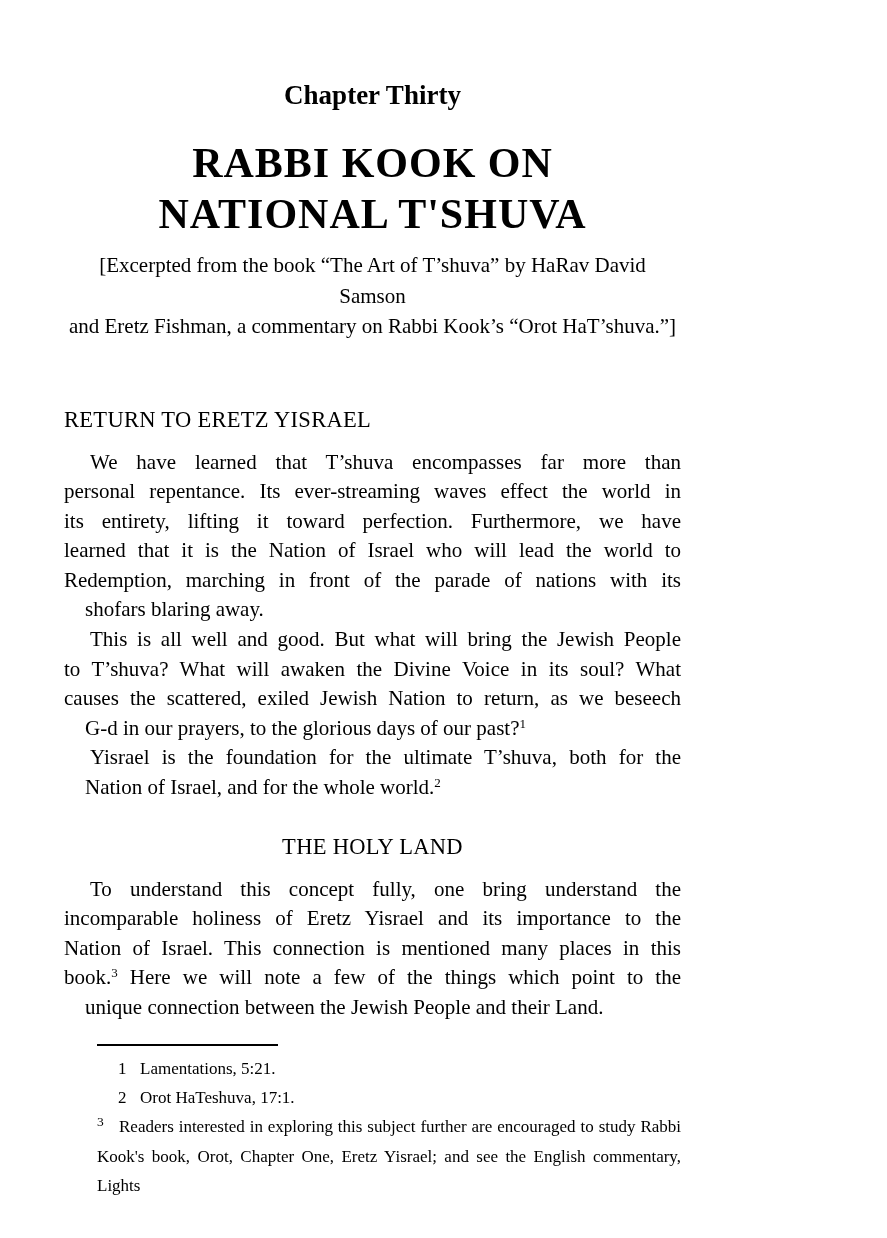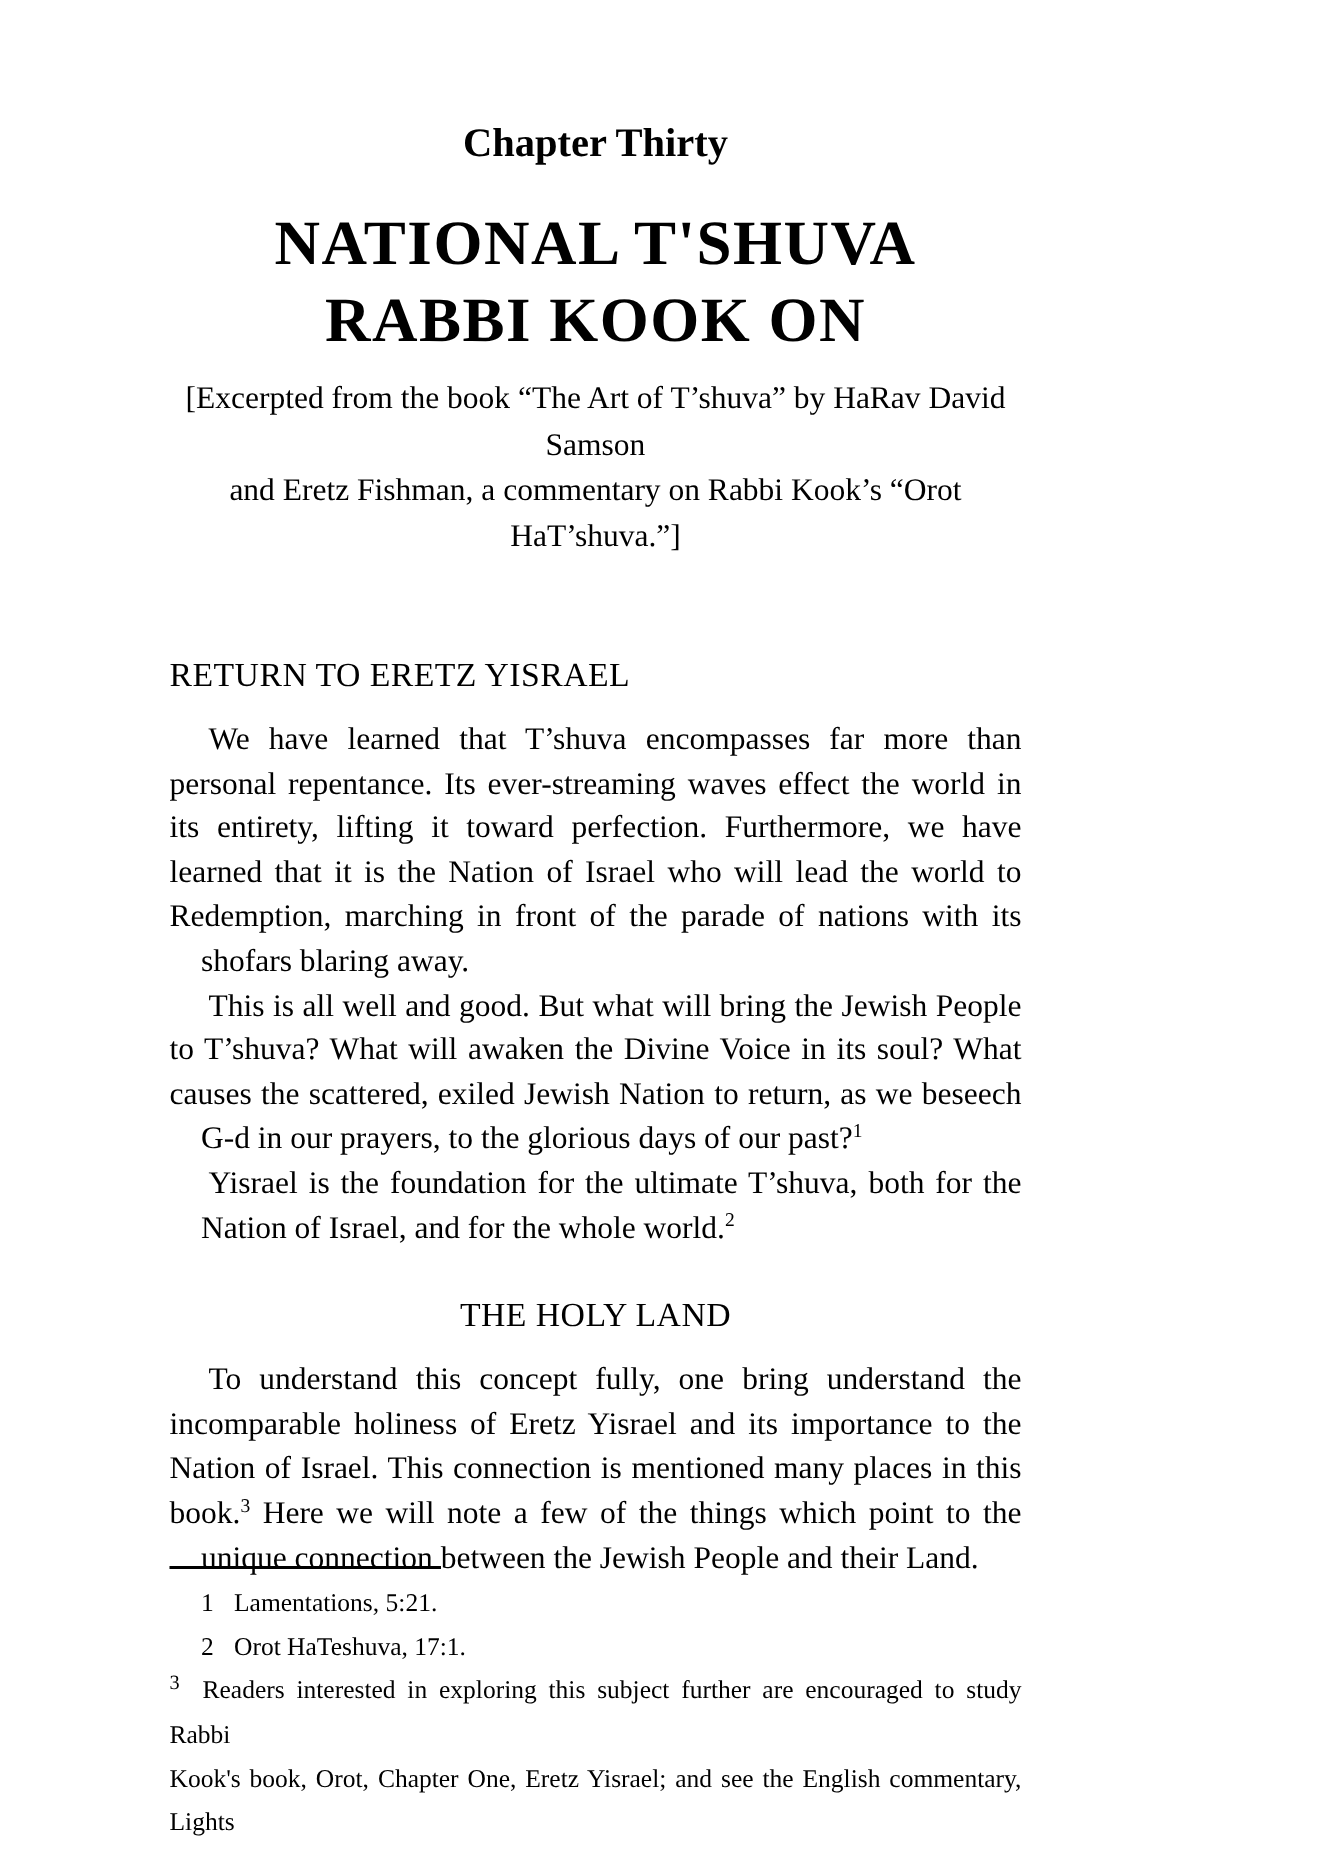--- a/index.html
+++ b/index.html
@@ -8,21 +8,21 @@
     background: #ffffff;
   }
   .page {
     position: relative;
     width: 793px;
     height: 1238px;
     background: #ffffff;
     color: #000000;
     font-family: "Liberation Serif", "DejaVu Serif", serif;
     box-sizing: border-box;
-    padding: 78px 112px 0 113px;
+    padding: 78px 112px 0 64px;
     overflow: hidden;
   }
   
   .chapter {
     font-size: 27px;
     font-weight: bold;
     line-height: 34px;
     text-align: center;
   }
   .main-title {
@@ -73,21 +73,21 @@
   sup {
     font-size: 0.62em;
     line-height: 0;
     vertical-align: baseline;
     position: relative;
     top: -0.55em;
   }
   
   .footnotes {
     position: absolute;
-    left: 113px;
+    left: 97px;
     right: 112px;
     top: 1044px;
   }
   .fn-rule {
     width: 181px;
     border: 0;
     border-top: 2px solid #000000;
     margin: 0 0 8px 0;
   }
   .footnote {
@@ -106,22 +106,22 @@
   }
 </style>
 </head>
 <body>
 
 <div class="page">
 
   <header>
     <div class="chapter">Chapter Thirty</div>
     <h1 class="main-title">
+      <span class="title-line">RABBI KOOK ON</span>
       <span class="title-line">NATIONAL T'SHUVA</span>
-      <span class="title-line">RABBI KOOK ON</span>
     </h1>
     <div class="excerpt">
         <div class="tline">[Excerpted from the book “The Art of T’shuva” by HaRav David Samson</div>
         <div class="tline tline-last">and Eretz Fishman, a commentary on Rabbi Kook’s “Orot HaT’shuva.”]</div>
       </div>
   </header>
 
   <section class="sec-return">
     <h2 class="section-heading">RETURN TO ERETZ YISRAEL</h2>
     <div class="para">

